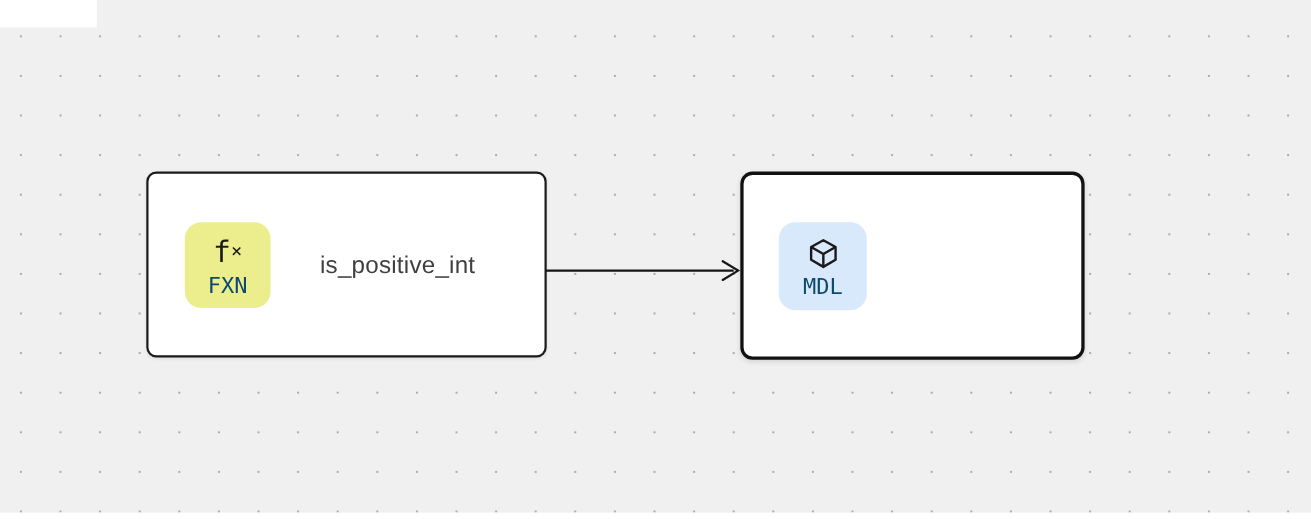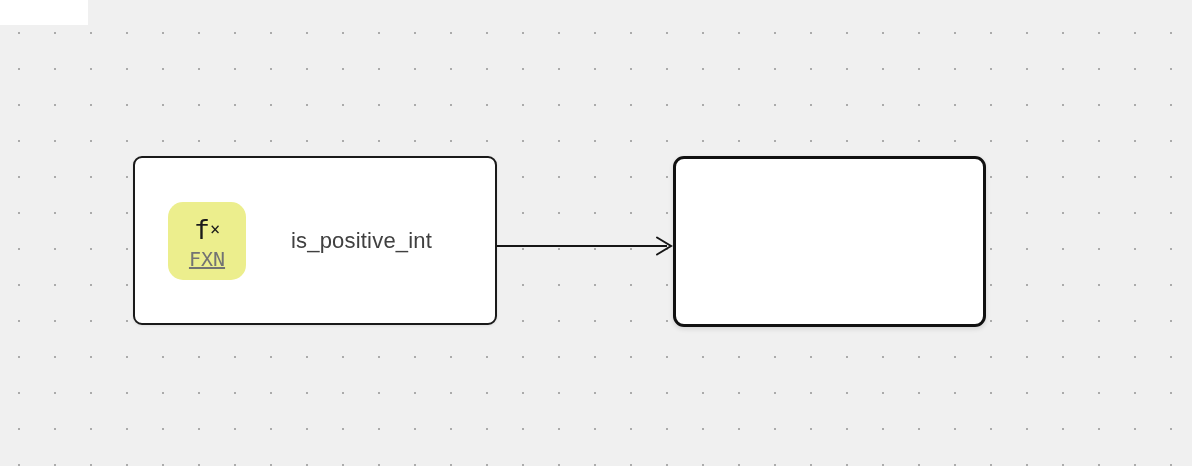--- a/index.html
+++ b/index.html
@@ -79,22 +79,21 @@
     white-space: nowrap;
   }
   .fx-f { font-size: 27px; }
   .fx-x { font-size: 17px; vertical-align: 1px; }
   .cube-svg { width: 31px; height: 31px; display: block; }
 
   .badge-tag {
     font-family: "DejaVu Sans Mono", monospace;
     font-size: 20px;
     line-height: 1.1;
-    color: #737373;
-    text-decoration: underline;
+    color: #0c4a6e;
   }
 
   .node-label {
     flex: 1 1 auto;
     text-align: center;
     font-size: 22px;
     letter-spacing: 0.2px;
     color: #404040;
     white-space: nowrap;
   }
@@ -124,15 +123,24 @@
       <div class="badge-icon fx-glyph">
           <span class="fx-f">f</span>
           <span class="fx-x">×</span>
         </div>
       <div class="badge-tag">FXN</div>
     </div>
     <div class="node-label">is_positive_int</div>
   </div>
 
   <div class="node node-model">
+    <div class="badge badge-mdl">
+      <div class="badge-icon">
+        <svg class="cube-svg" viewBox="0 0 24 24" xmlns="http://www.w3.org/2000/svg">
+          <path d="M12 2.6 L20.6 7.4 L20.6 16.4 L12 21.4 L3.4 16.4 L3.4 7.4 Z" fill="none" stroke="#1a1a1a" stroke-width="1.7" stroke-linejoin="round"></path>
+          <path d="M3.4 7.4 L12 12.3 L20.6 7.4 M12 12.3 L12 21.4" fill="none" stroke="#1a1a1a" stroke-width="1.7" stroke-linejoin="round"></path>
+        </svg>
+      </div>
+      <div class="badge-tag">MDL</div>
+    </div>
   </div>
 
 </div>
 
 </body></html>

